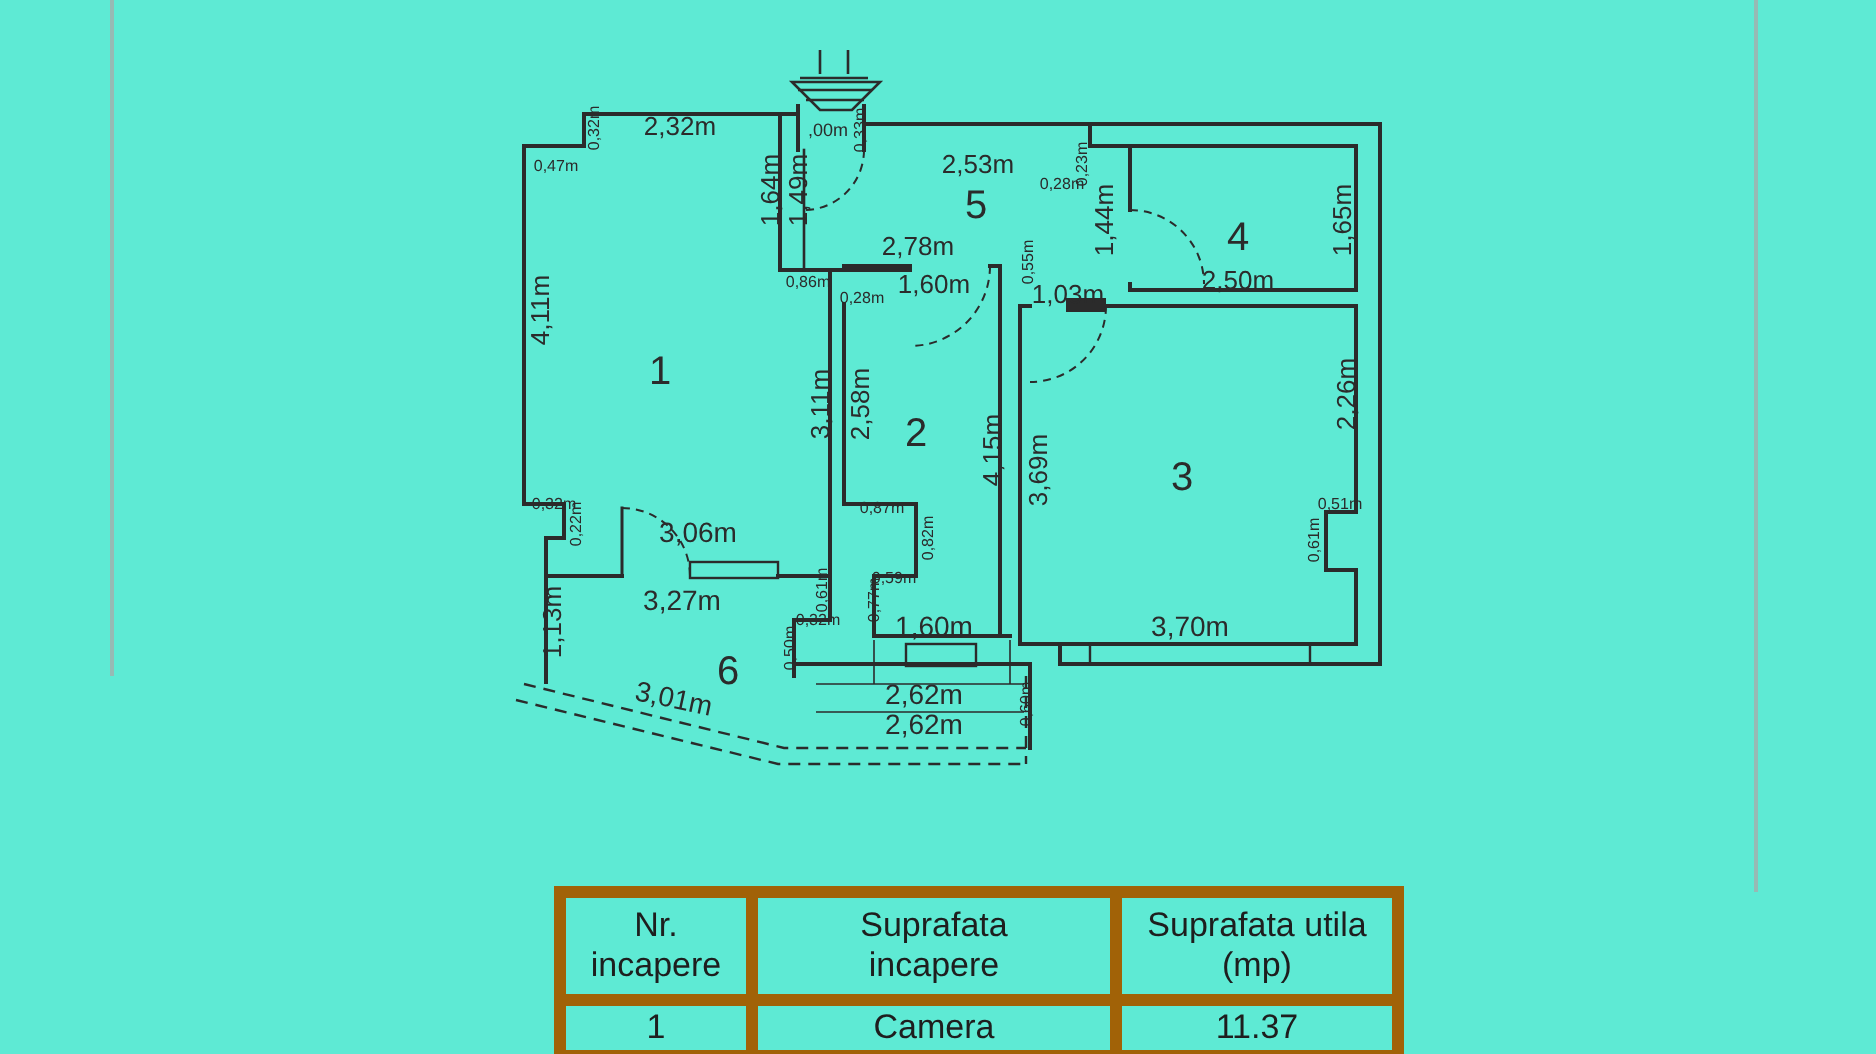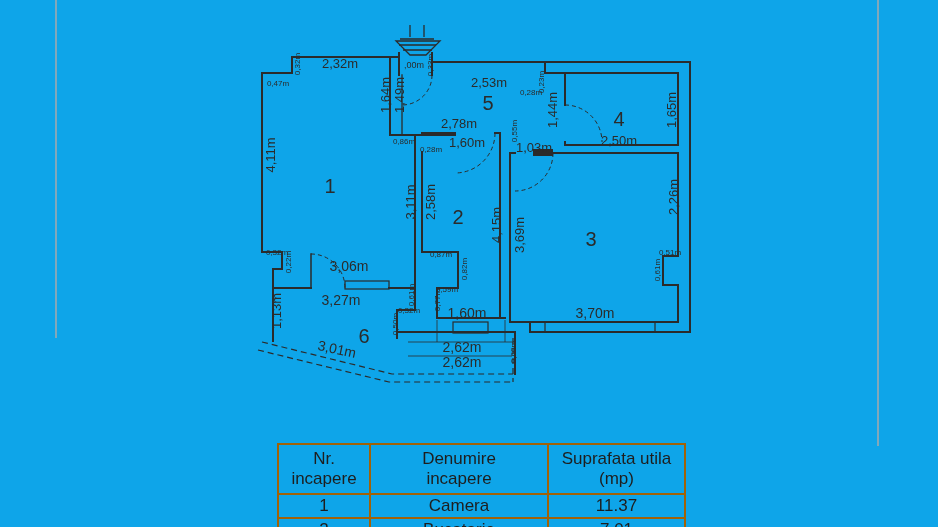--- a/index.html
+++ b/index.html
@@ -1,30 +1,30 @@
 <!DOCTYPE html>
 <html><head>
 <meta charset="utf-8">
 <style>
   html,body{margin:0;padding:0;background:#fff;}
   .page{
     position:relative;width:938px;height:527px;overflow:hidden;
-    background:#0ea5e9;font-family:"Liberation Sans",sans-serif;
+    background:#5eead4;font-family:"Liberation Sans",sans-serif;
   }
   .scan-line{position:absolute;width:2px;background:#aaaaaa;opacity:.75;}
   .scan-line.left{left:55px;top:0;height:338px;}
   .scan-line.right{left:877px;top:0;height:446px;}
   svg text{fill:#2b2b2b;font-family:"Liberation Sans",sans-serif;}
   .room-table{
     position:absolute;left:277px;top:443px;width:401px;
     border-collapse:collapse;table-layout:fixed;
     font-size:17px;color:#1e1e1e;text-align:center;
   }
   .room-table th,.room-table td{
-    border:2px solid #a16207;padding:0;line-height:1.15;
+    border:6px solid #a16207;padding:0;line-height:1.15;
     font-weight:400;vertical-align:middle;
   }
   .room-table th{height:48px;}
   .room-table td{height:22px;}
   .col-nr{width:90px;}
   .col-denumire{width:176px;}
   .col-suprafata{width:135px;}
 </style>
 </head>
 <body>
@@ -142,21 +142,21 @@
 
   
   <table class="room-table">
     <thead>
       <tr>
         <th class="col-nr">
           <span>Nr.</span><br>
           <span>incapere</span>
         </th>
         <th class="col-denumire">
-          <span>Denumire</span><br>
+          <span>Suprafata</span><br>
           <span>incapere</span>
         </th>
         <th class="col-suprafata">
           <span>Suprafata utila</span><br>
           <span>(mp)</span>
         </th>
       </tr>
     </thead>
     <tbody>
       <tr>

